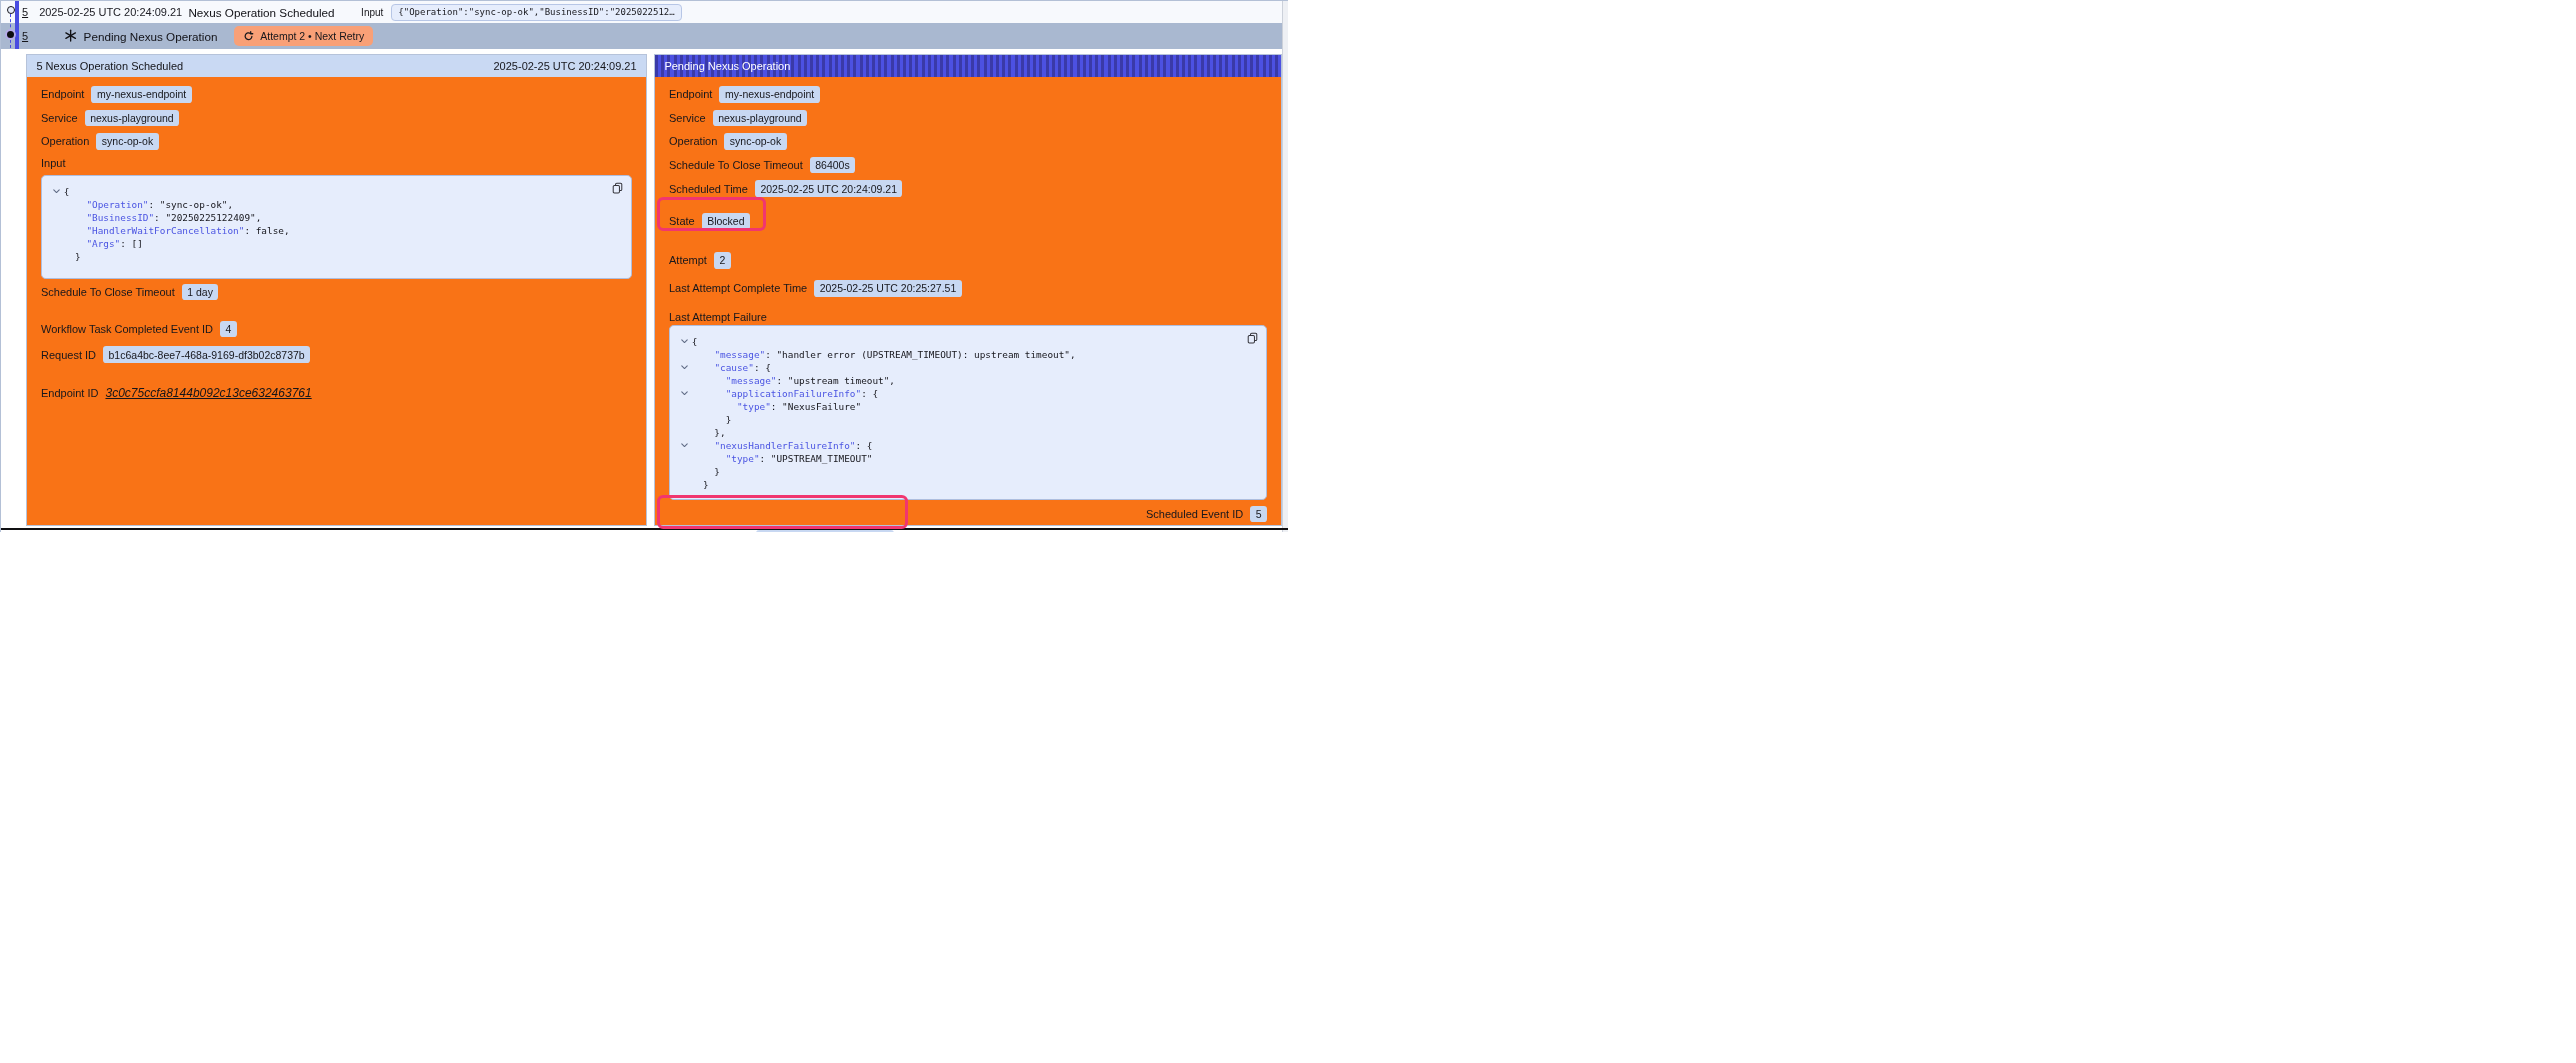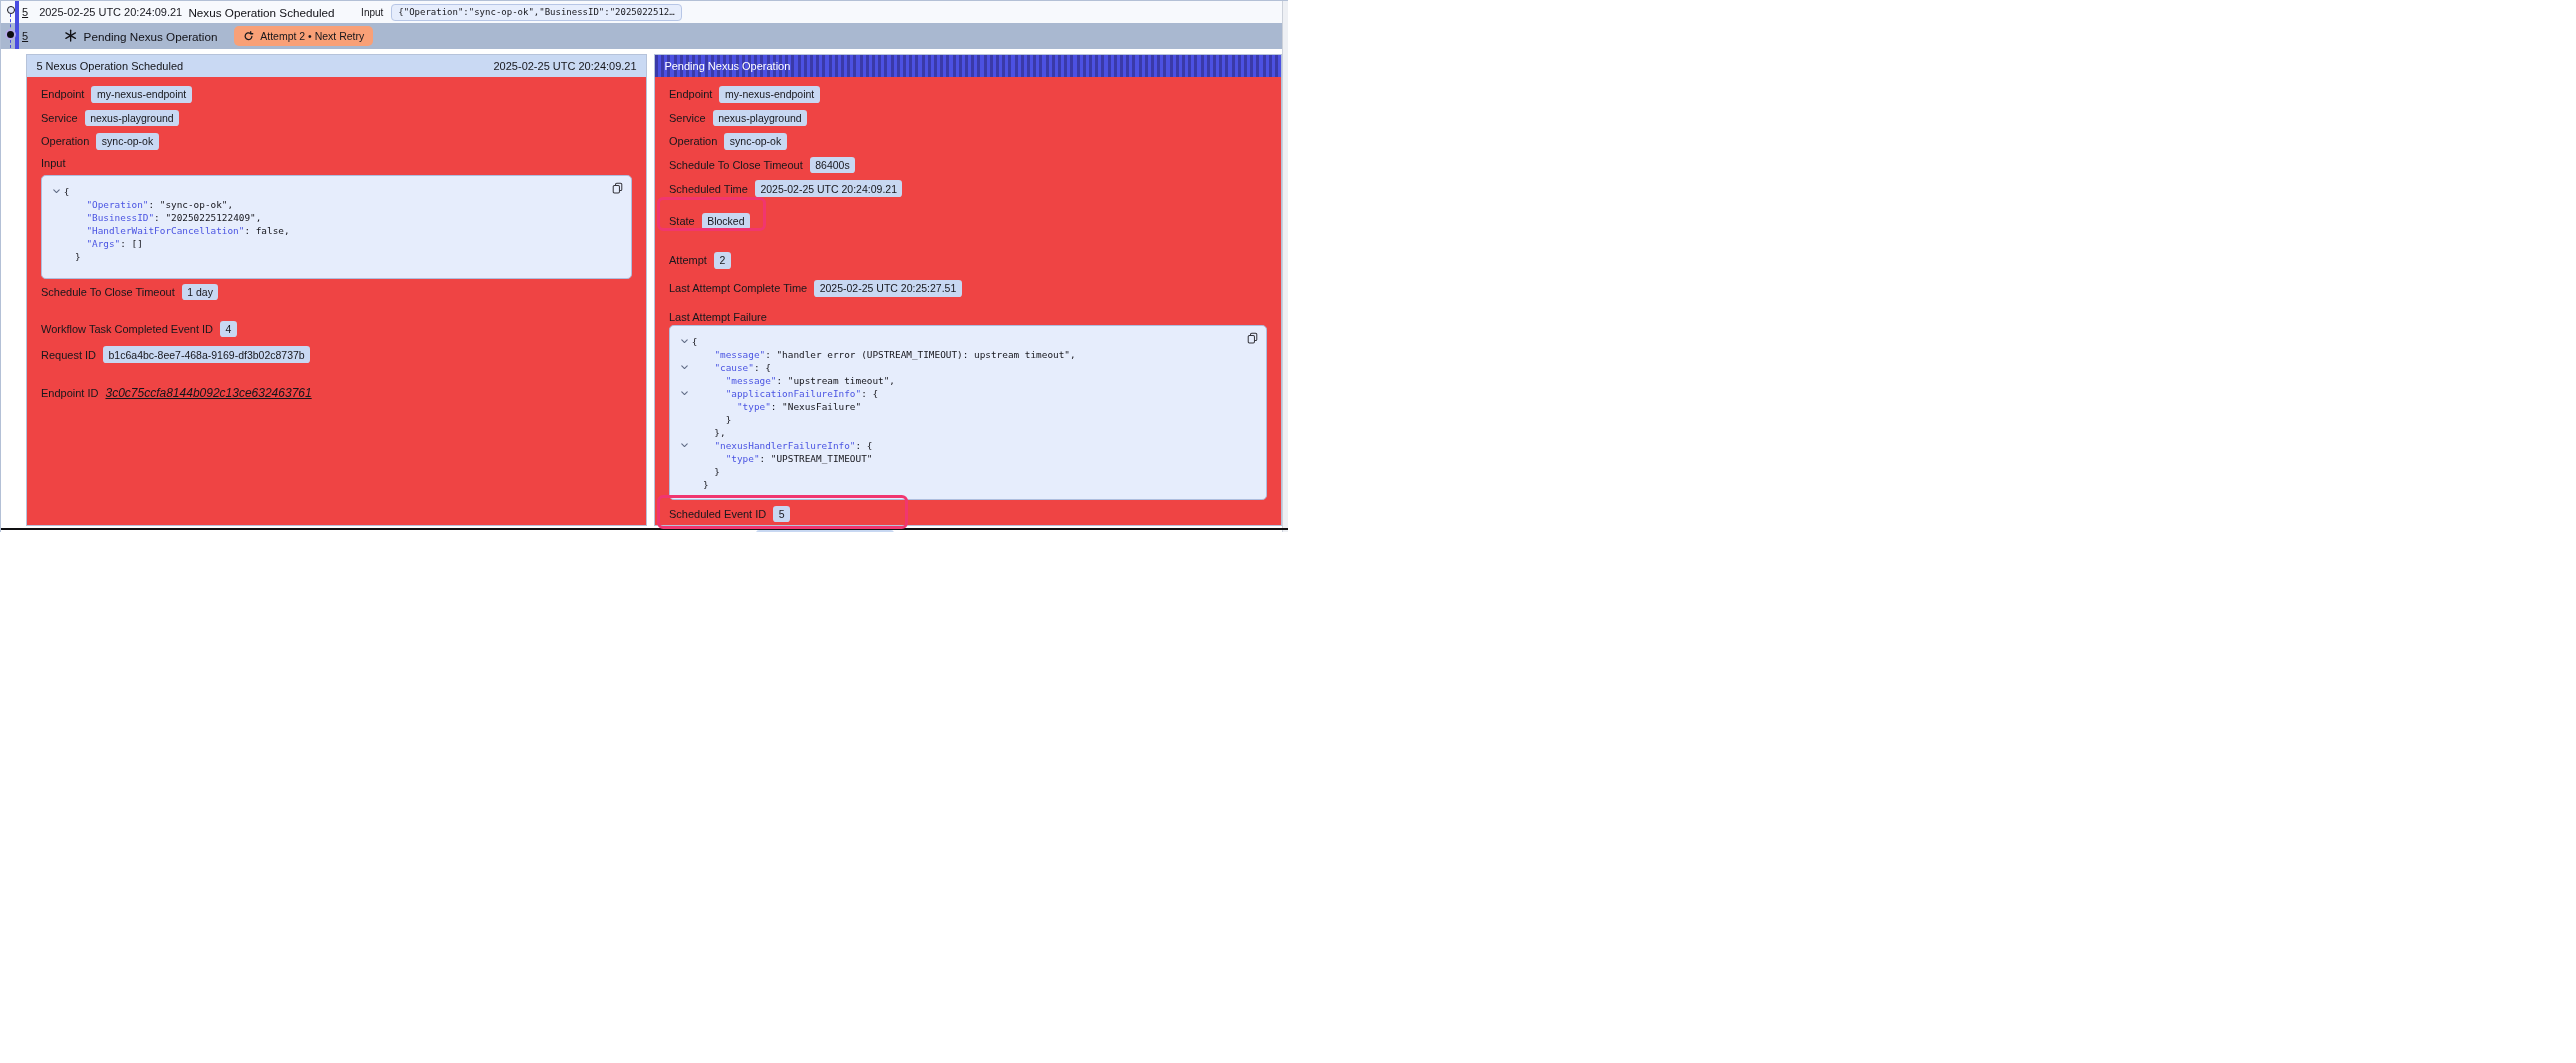--- a/index.html
+++ b/index.html
@@ -32,21 +32,21 @@
     font-size:10.5px; color:#17171c;
   }
   .accent-bar { position:absolute; left:14px; top:0; width:3.5px; height:48px; background:#474ce1; }
   .tl-circle { position:absolute; left:5.5px; top:4.7px; width:8.6px; height:8.6px; border-radius:50%;
                background:#e8eefb; border:1.3px solid #15151a; }
   .tl-dash { position:absolute; left:8.6px; top:13.3px; height:34px; width:0;
              border-left:1.9px dashed #474ce1; }
   .tl-dot { position:absolute; left:6.2px; top:30px; width:7px; height:7px; border-radius:50%;
             background:#0e0e12; box-shadow:0 0 0 1.9px #b7abeb; }
   
-  .panel { position:absolute; top:53px; height:472px; background:#ef4444; border:0.8px solid #b6c3da; }
+  .panel { position:absolute; top:53px; height:472px; background:#f97316; border:0.8px solid #b6c3da; }
   .panel-left  { left:25px;  width:621px; }
   .panel-right { left:653px; width:628px; }
   .panel-header {
     height:22px; display:flex; align-items:center; justify-content:space-between;
     padding:0 9.4px; font-size:11px; background:#c9d9f3; color:#15151a;
   }
   .panel-header .ph-title { font-weight:500; }
   .panel-header .ph-ts { font-size:11px; color:#17171c; }
   .panel-header.pending {
     background:repeating-linear-gradient(90deg, #3a3aa8 0 3.1px, #4c51e2 3.1px 6.2px);
@@ -235,21 +235,21 @@
             <div class="code-line"><span class="cgutter"></span><span>      }</span></div>
             <div class="code-line"><span class="cgutter"></span><span>    },</span></div>
             <div class="code-line"><span class="cgutter"><svg width="7" height="4.7" viewBox="0 0 9 6" fill="none" stroke="#5f6b85" stroke-width="1.4" stroke-linecap="round" stroke-linejoin="round">
                   <polyline points="1,1 4.5,4.5 8,1"></polyline>
                 </svg></span><span>    <span class="k">"nexusHandlerFailureInfo"</span>: {</span></div>
             <div class="code-line"><span class="cgutter"></span><span>      <span class="k">"type"</span>: "UPSTREAM_TIMEOUT"</span></div>
             <div class="code-line"><span class="cgutter"></span><span>    }</span></div>
             <div class="code-line"><span class="cgutter"></span><span>  }</span></div>
           </div>
       </div>
-      <div class="frow" style="margin-top:5.5px;">
+      <div class="frow" style="margin-top:5.5px;justify-content:flex-end;">
         <span class="flabel">Scheduled Event ID</span>
         <span class="fbadge">5</span>
       </div>
       <div class="frow" style="margin-top:7.8px;">
         <span class="flabel">Blocked Reason</span>
         <span class="fbadge">The circuit breaker is open.</span>
       </div>
     </div>
   </div>
 

